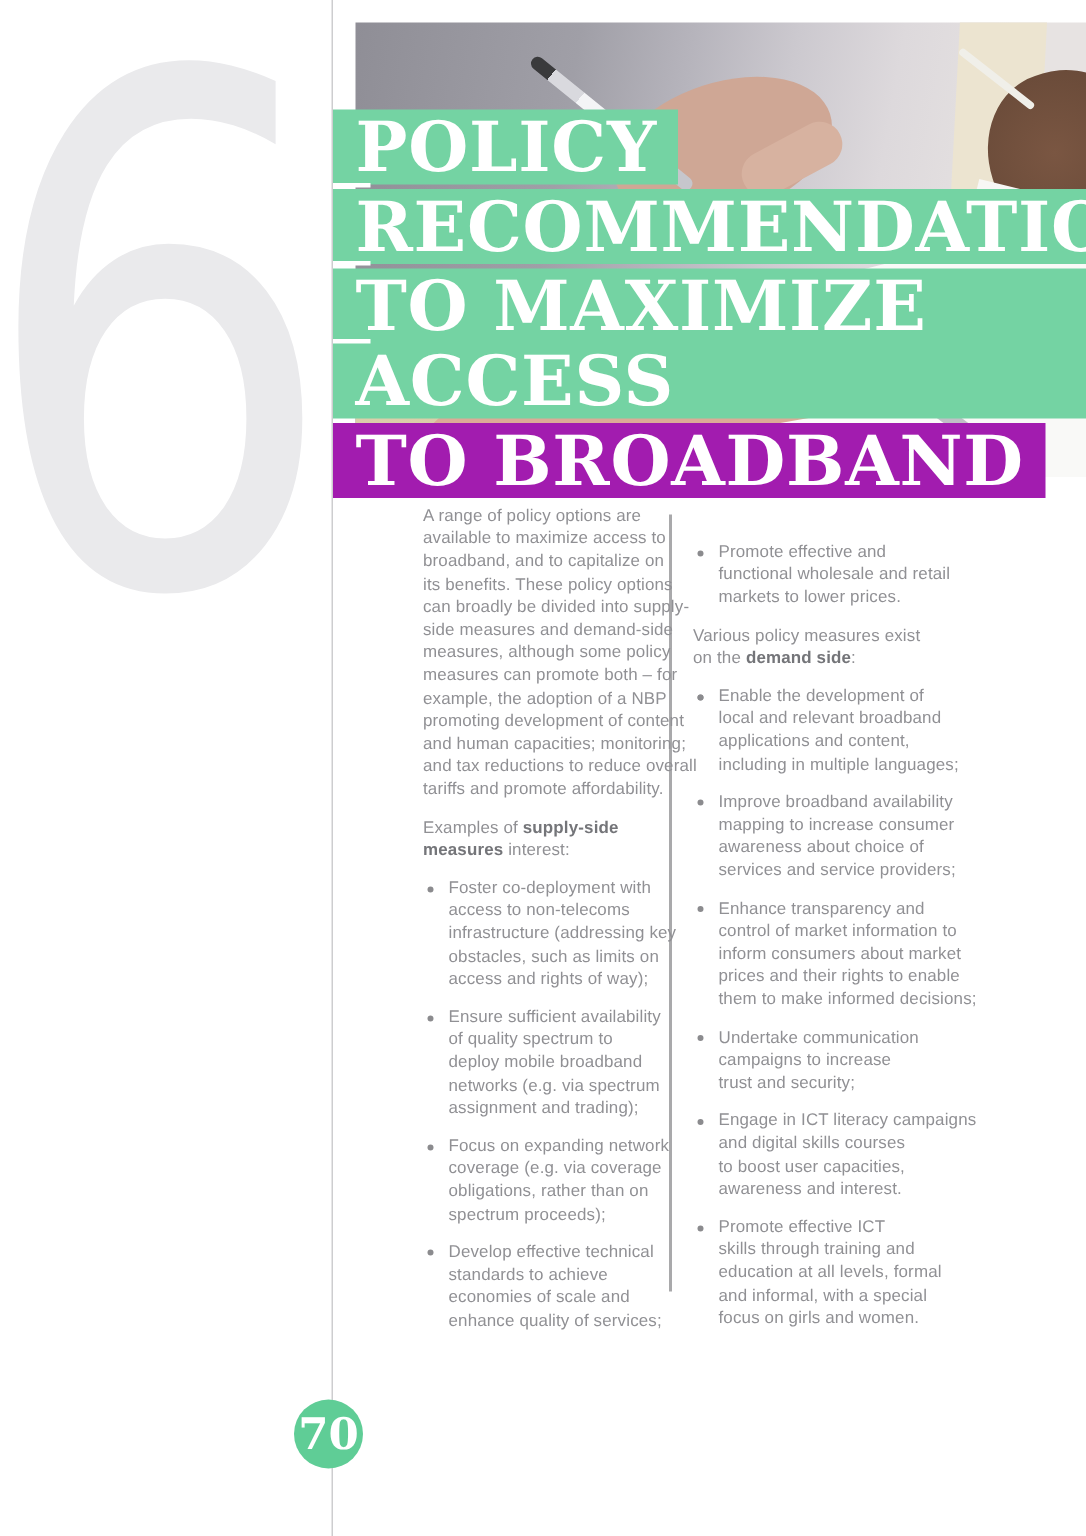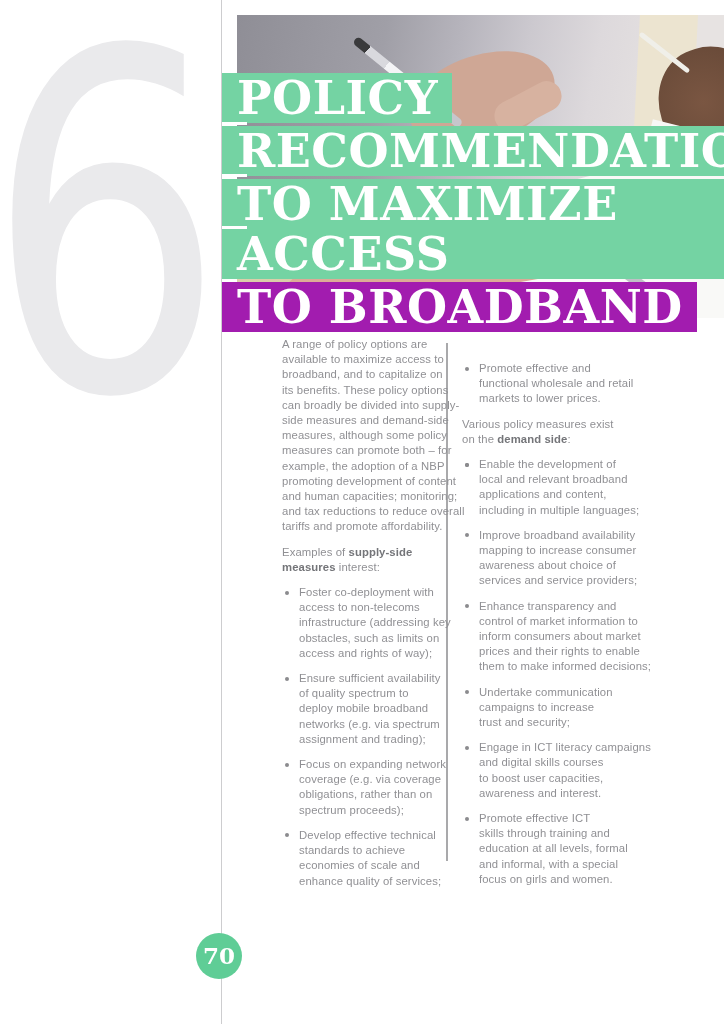--- a/index.html
+++ b/index.html
@@ -50,21 +50,21 @@
   #col-left{left:237px;margin-left:45px;}
   #col-right{left:462px;margin-top:24px;}
   #col-divider{position:absolute;left:446px;top:343px;width:2px;height:518px;background:#a9a9ab;z-index:2;}
   .para{margin:0 0 10px 0;}
   .para b{font-weight:700;color:#747579;}
   .li{position:relative;margin:0 0 10px 0;padding-left:17px;}
   .dot{position:absolute;left:3px;top:5.5px;width:4px;height:4px;border-radius:50%;background:#8b8b8e;}
 
   
   #page-circle{position:absolute;left:196px;top:933px;width:46px;height:46px;border-radius:50%;z-index:3;
-    text-align:center;font-family:"DejaVu Serif",serif;font-weight:700;font-size:23px;line-height:46px;color:#ffffff;}
+    text-align:center;font-family:"DejaVu Serif",serif;font-weight:700;font-size:29px;line-height:46px;color:#ffffff;}
 </style>
 </head>
 <body>
 
 <div id="watermark" style="color: rgb(234, 234, 236);">6</div>
 
 <div id="rule-left"></div>
 
 <div id="photo">
   <div class="ph" id="ph-door"></div>

